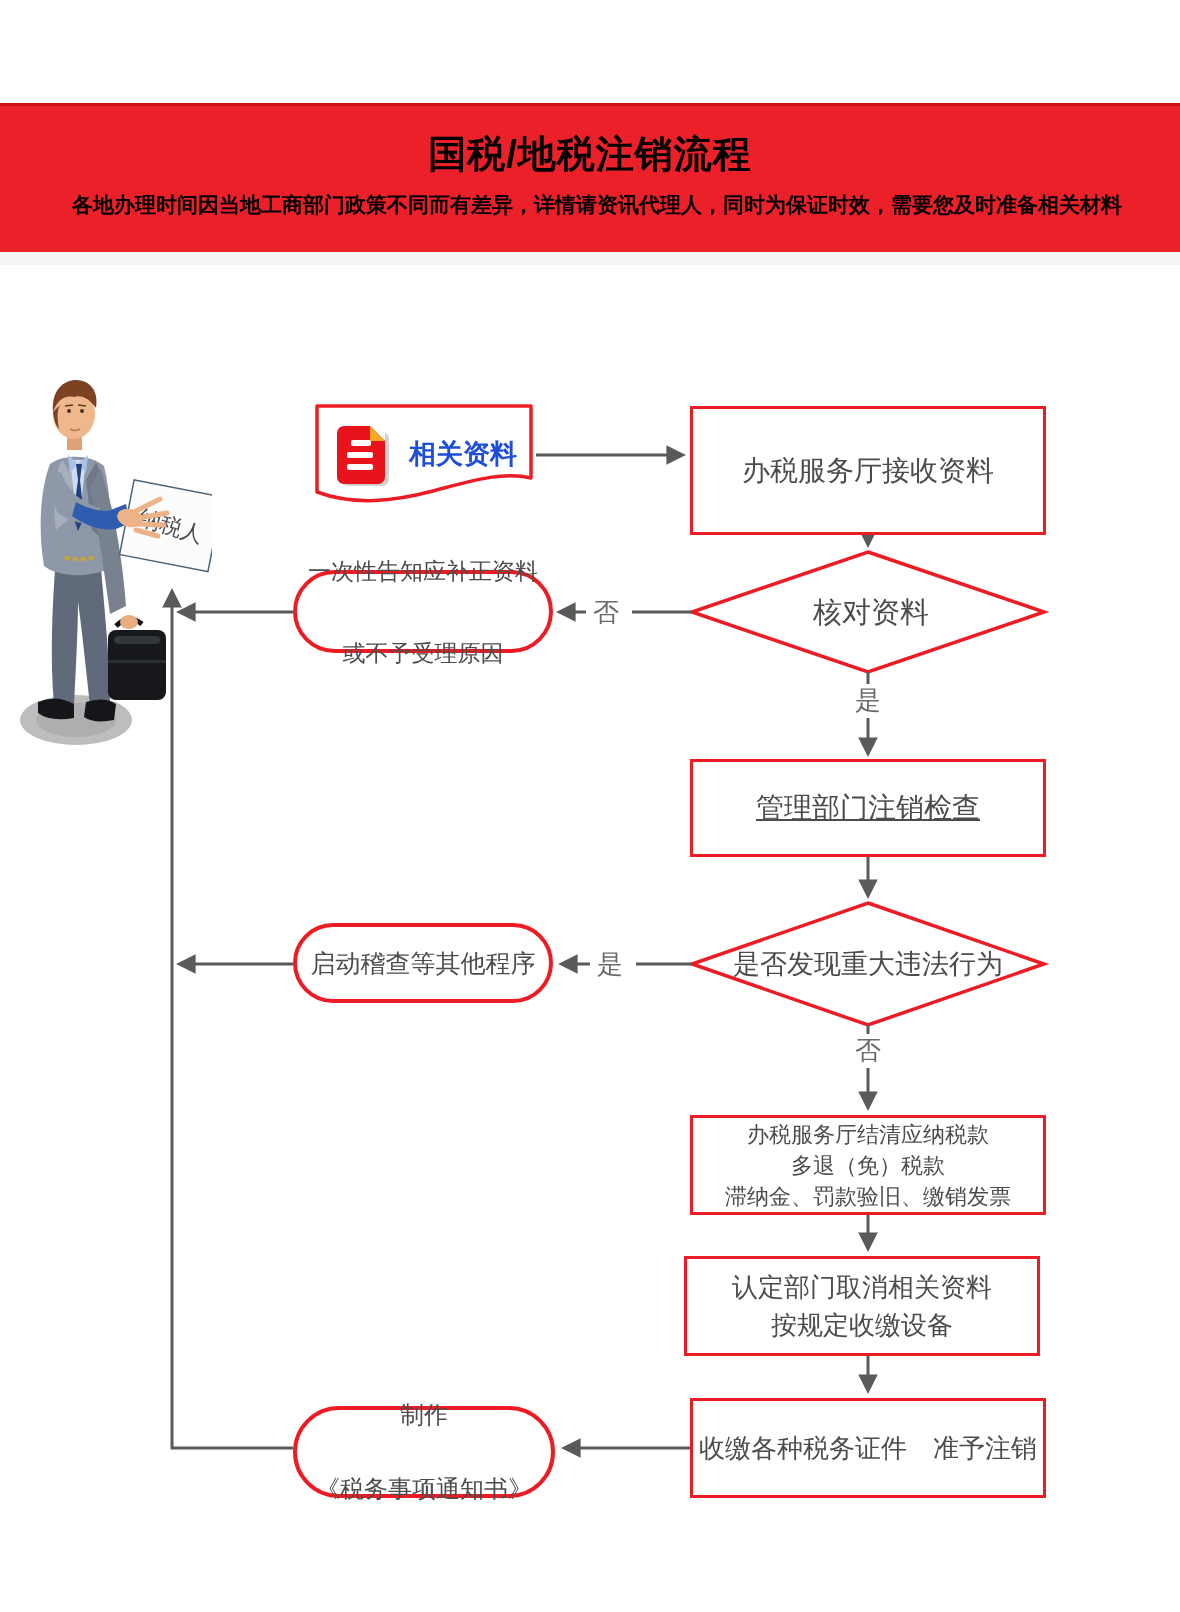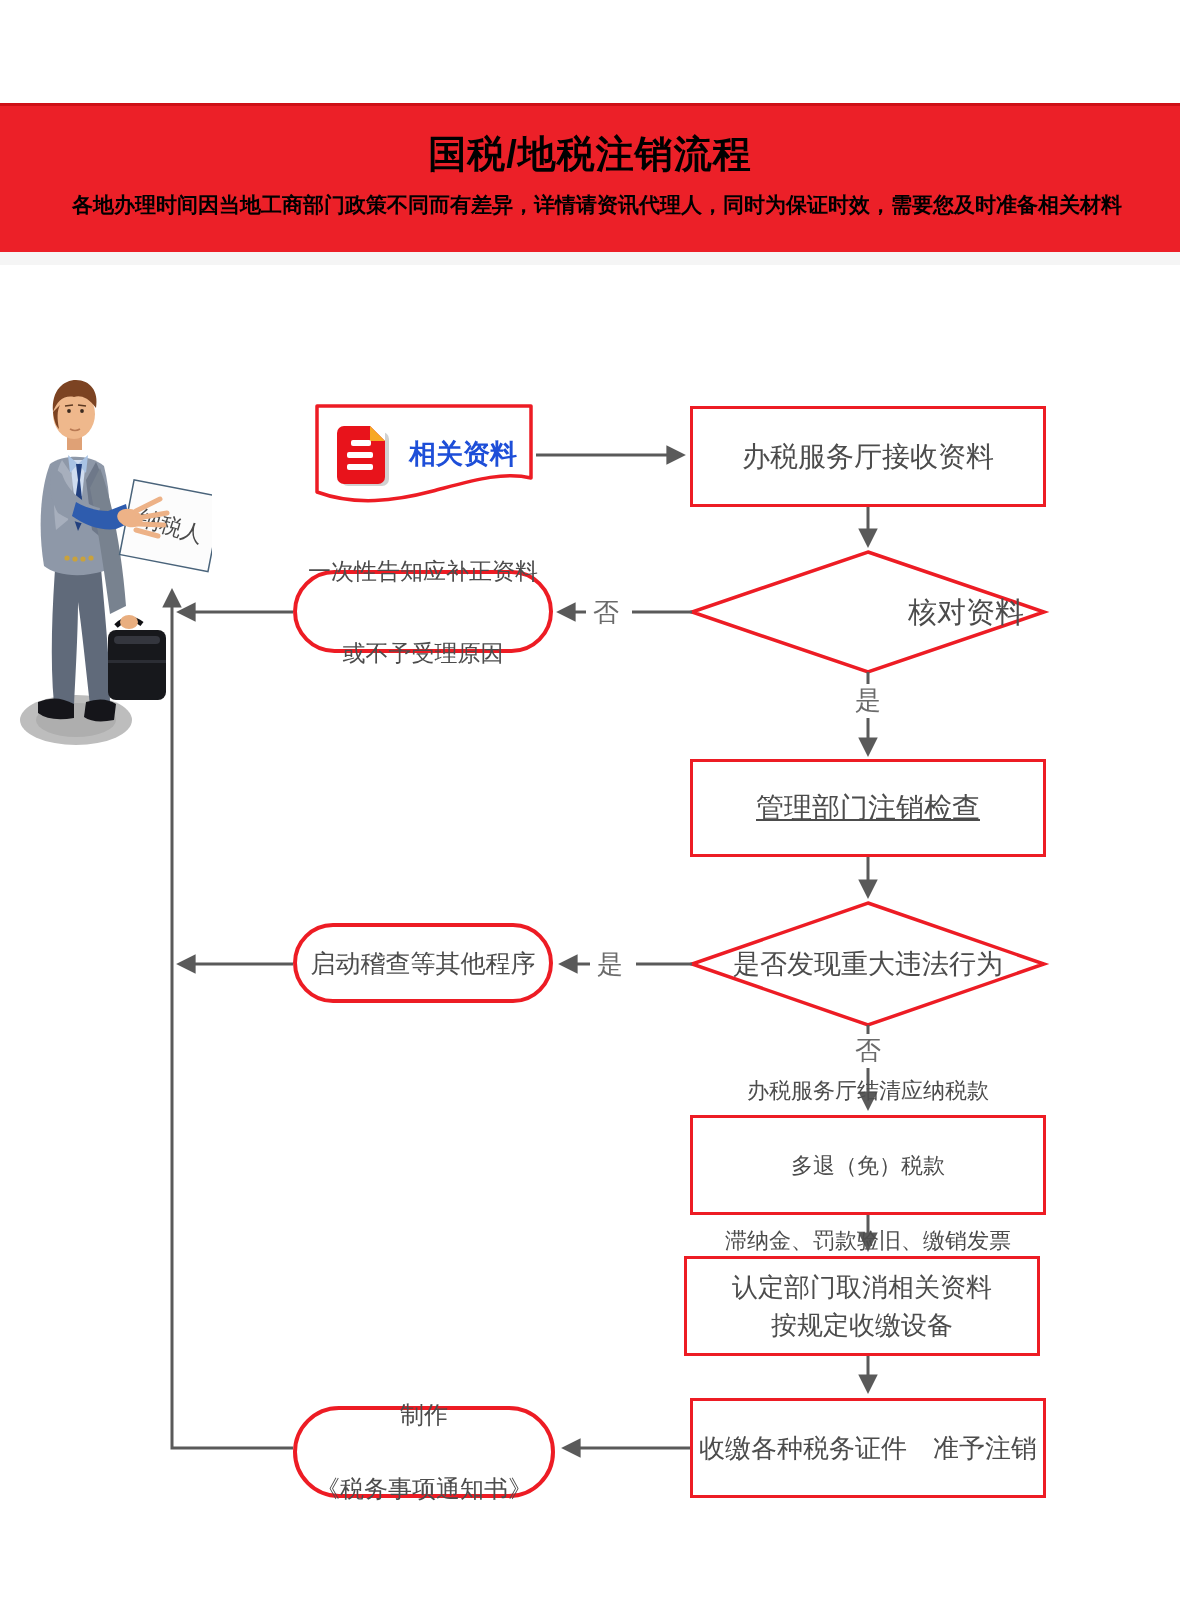--- a/index.html
+++ b/index.html
@@ -127,46 +127,46 @@
       <rect x="4" y="4" width="48" height="58" rx="7" fill="#e8131b"></rect>
       <polygon points="37,4 52,4 52,19" fill="#ffffff"></polygon>
       <polygon points="37,4 52,19 37,19" fill="#f7a823"></polygon>
       <rect x="18" y="18" width="20" height="6" rx="2" fill="#ffffff"></rect>
       <rect x="14" y="30" width="26" height="6" rx="2" fill="#ffffff"></rect>
       <rect x="14" y="42" width="26" height="6" rx="2" fill="#ffffff"></rect>
     </svg>
     <div class="start-label">相关资料</div>
   </div>
 
-  <div class="node" style="left:690px;top:406px;width:356px;height:101px;font-size:28px;">
+  <div class="node" style="left:690px;top:406px;width:356px;height:129px;font-size:28px;">
     <div>办税服务厅接收资料</div>
   </div>
 
-  <div class="diamond-label" style="left:672px;top:595px;width:352px;font-size:29px;line-height:34px;text-align:right;">
+  <div class="diamond-label" style="left:695px;top:595px;width:352px;font-size:29px;line-height:34px;">
     <span>核对资料</span>
   </div>
 
   <div class="node stadium" style="left:293px;top:570px;width:260px;height:83px;font-size:23px;line-height:34px;gap:48px;">
     <div>一次性告知应补正资料</div>
     <div>或不予受理原因</div>
   </div>
 
   <div class="node" style="left:690px;top:759px;width:356px;height:98px;font-size:28px;text-decoration:underline;">
     <div>管理部门注销检查</div>
   </div>
 
   <div class="diamond-label" style="left:692px;top:948px;width:352px;font-size:27px;line-height:32px;">
     <span>是否发现重大违法行为</span>
   </div>
 
   <div class="node stadium" style="left:293px;top:923px;width:260px;height:80px;font-size:25px;">
     <div>启动稽查等其他程序</div>
   </div>
 
-  <div class="node" style="left:690px;top:1115px;width:356px;height:100px;font-size:22px;line-height:31px;gap:44px;">
+  <div class="node" style="left:690px;top:1115px;width:356px;height:100px;font-size:22px;line-height:31px;">
     <div>办税服务厅结清应纳税款</div>
     <div>多退（免）税款</div>
     <div>滞纳金、罚款验旧、缴销发票</div>
   </div>
 
   <div class="node" style="left:684px;top:1256px;width:356px;height:100px;font-size:26px;line-height:38px;">
     <div>认定部门取消相关资料</div>
     <div>按规定收缴设备</div>
   </div>
 

